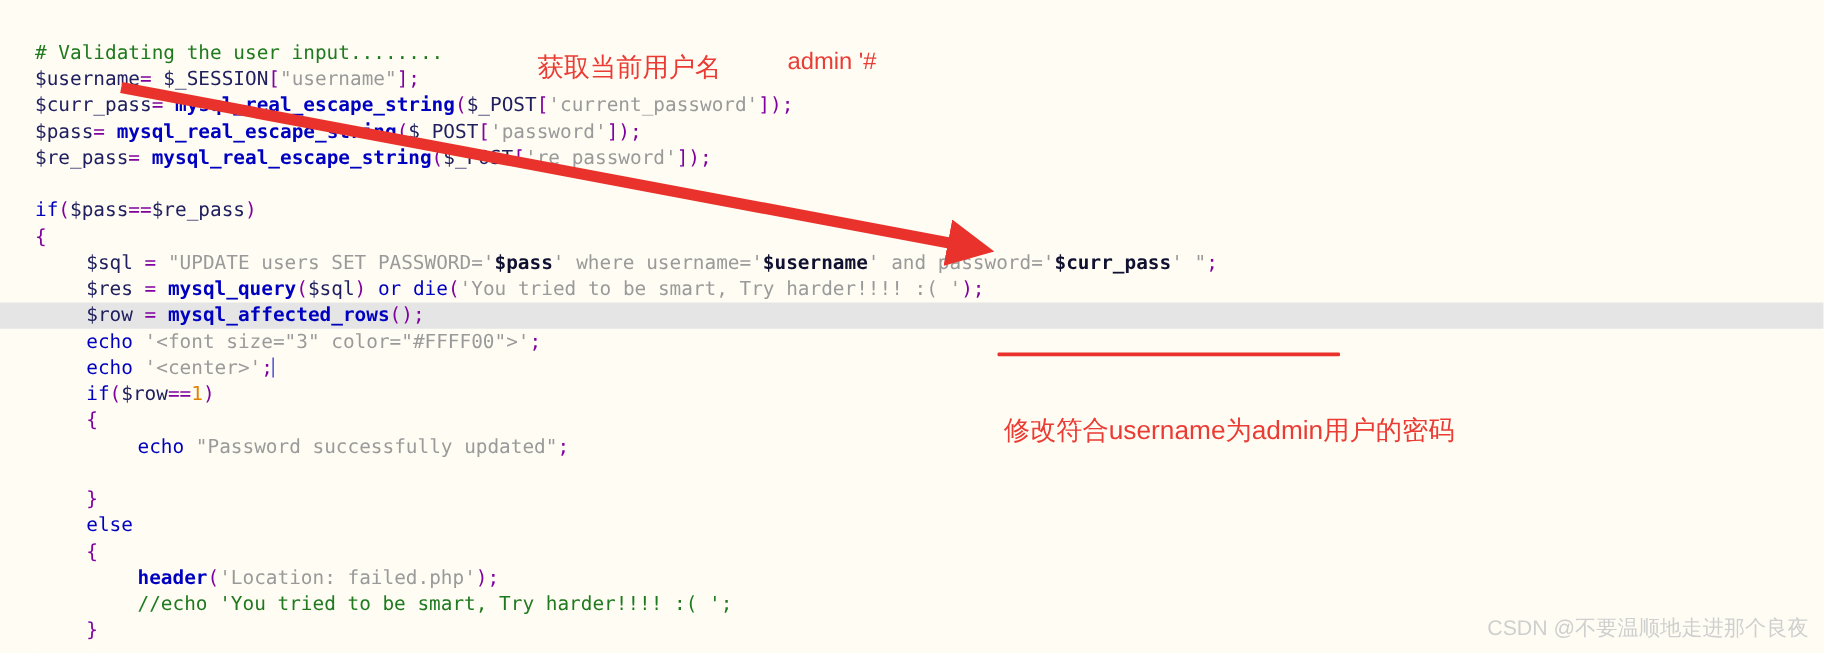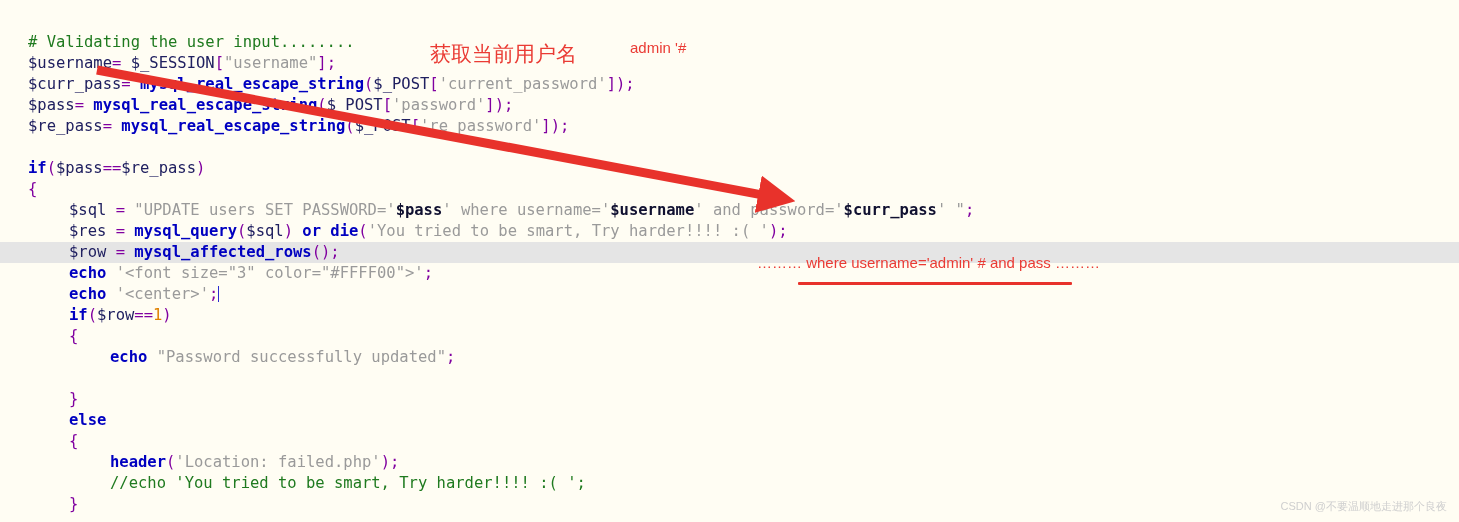--- a/index.html
+++ b/index.html
@@ -40,21 +40,21 @@
   
   .guide {
     position: absolute;
     top: 0;
     width: 0px;
     border-left: 1px dotted #c9c9c9;
     z-index: 0;
   }
 
   
-  .kw   { color: #0000c0; font-weight: bold; text-align: right; }
+  .kw   { color: #0000c0; font-weight: normal; text-align: right; }
   .fn   { color: #0000c0; font-weight: bold; }
   .var  { color: #202060; }
   .varb { color: #101030; font-weight: bold; }
   .str  { color: #9a9a9a; }
   .cmt  { color: #1f7a1f; }
   .pun  { color: #8000a0; }
   .num  { color: #e08000; }
   .plain{ color: #303030; }
   .caret {
     display: inline-block;
@@ -72,36 +72,36 @@
     height: 431px;
     pointer-events: none;
   }
   .anno {
     position: absolute;
     color: #ea3b34;
     font-family: "Liberation Sans", sans-serif;
     white-space: nowrap;
   }
   .anno-cn { font-size: 21px; }
-  .anno-en { font-size: 15px; text-align: right; }
+  .anno-en { font-size: 19px; text-align: right; }
 
   .underline-bar {
     position: absolute;
     background: #e8322b;
     height: 3px;
     border-radius: 1px;
   }
 
   #watermark {
     position: absolute;
     right: 12px;
     bottom: 8px;
     color: #cfcfcf;
     font-family: "Liberation Sans", sans-serif;
-    font-size: 11px;
+    font-size: 17px;
     white-space: nowrap;
   }
 </style>
 </head>
 <body>
 
 <div id="screen">
 
   <div class="guide" style="left:30px; top:170px; height:352px;"></div>
   <div class="guide" style="left:71px; top:191px; height:331px;"></div>
@@ -115,17 +115,17 @@
       <defs>
         <marker id="ah" markerWidth="4.2" markerHeight="4.2" refX="1.1" refY="2.1" orient="auto" markerUnits="strokeWidthadjust">
           <path d="M0,0 L4.2,2.1 L0,4.2 z" fill="#E8322B"></path>
         </marker>
       </defs>
       <line id="anno-arrow" stroke="#E8322B" stroke-width="9" marker-end="url(#ah)" x1="97" y1="70" x2="768" y2="196"></line>
     </svg>
     <div class="underline-bar" id="anno-underline" style="left: 798px; top: 282px; width: 274px; background: rgb(232, 50, 43);"></div>
   <div class="anno anno-cn" style="left: 430px; top: 40px; color: rgb(234, 59, 52);">获取当前用户名</div>
       <div class="anno anno-en" style="left: 630px; top: 39px; color: rgb(234, 59, 52);">admin '#</div>
-      <div class="anno anno-en" style="left: 757px; top: 254px; color: rgb(234, 59, 52);">……… where username='admin' # and pass ………</div>
+      <div class="anno anno-cn" style="left: 803px; top: 330px; color: rgb(234, 59, 52);">修改符合username为admin用户的密码</div>
     </div>
 
   <div id="watermark" style="color: rgb(207, 207, 207);">CSDN @不要温顺地走进那个良夜</div>
 </div>
 
 </body></html>

